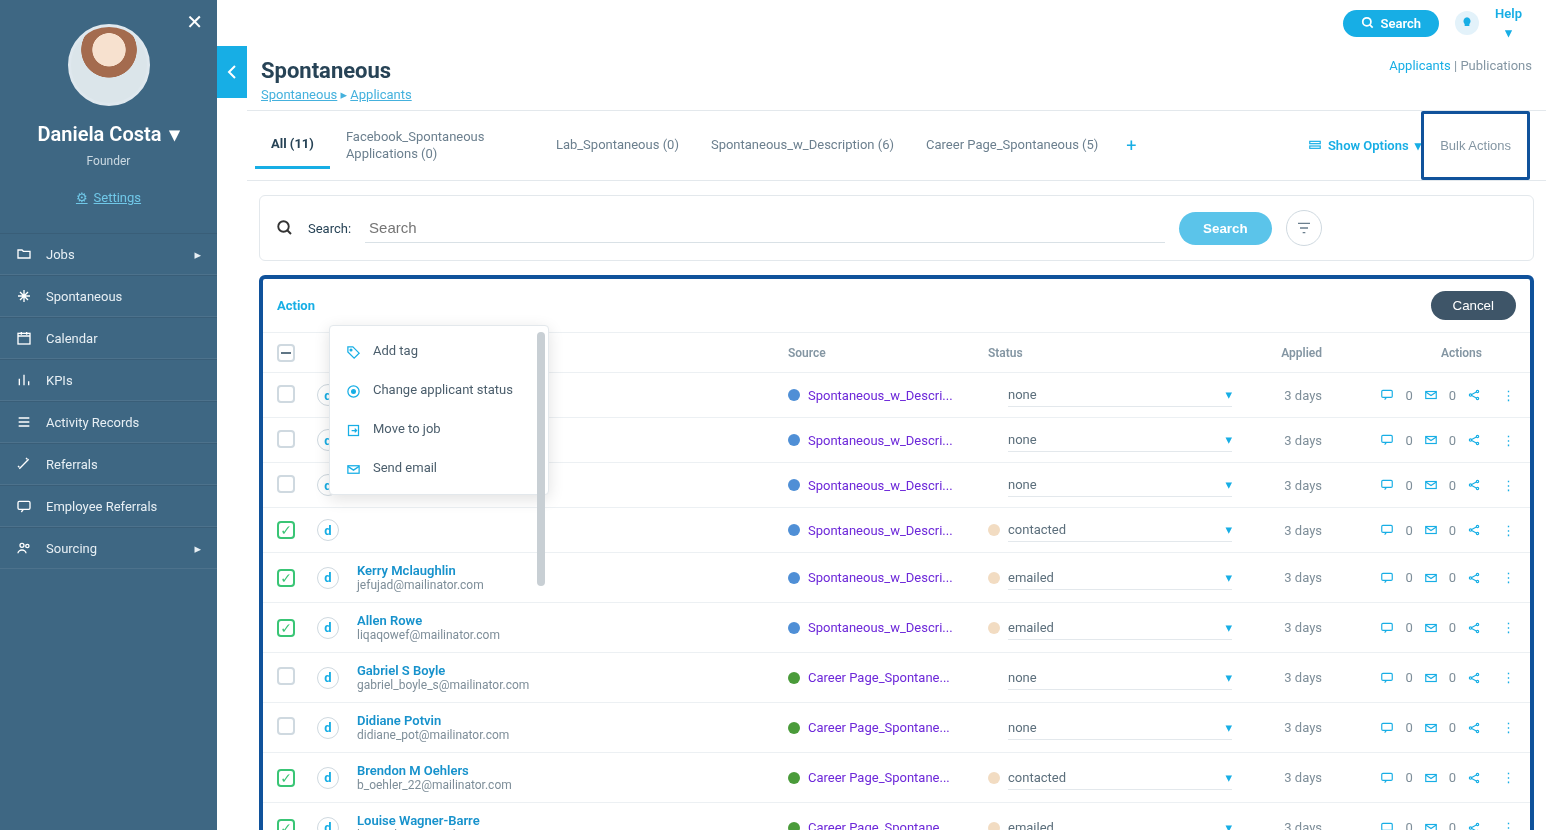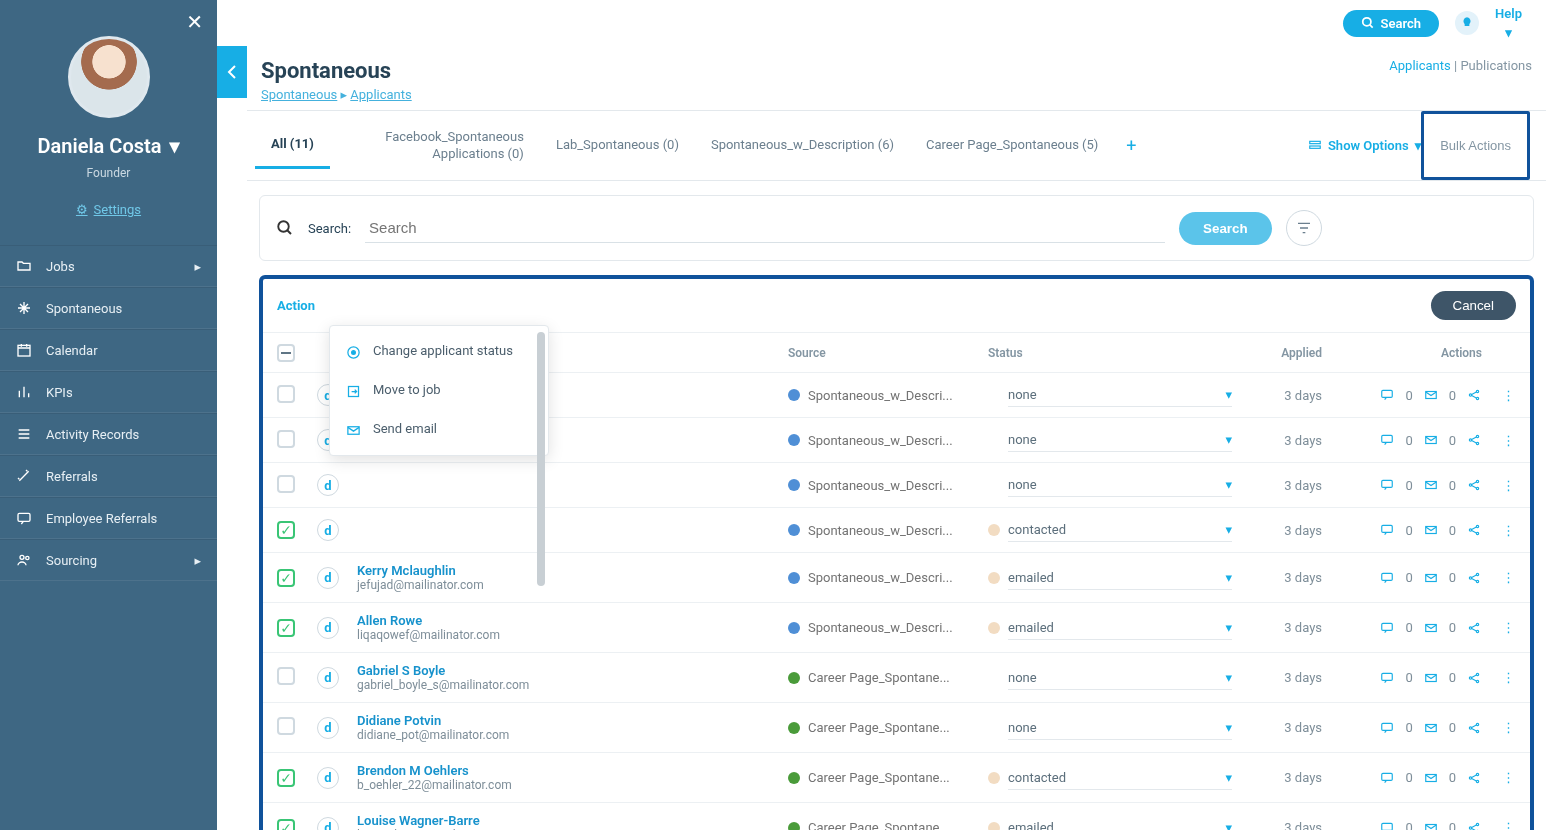--- a/index.html
+++ b/index.html
@@ -7,21 +7,21 @@
   
   
   .topbar { position: absolute; top: 0; left: 217px; right: 0; height: 46px; display: flex; align-items: center; justify-content: flex-end; padding: 0 24px; gap: 16px; }
   .search-pill { background: #17aee5; color: #fff; border-radius: 20px; padding: 6px 18px; display: flex; align-items: center; gap: 6px; cursor: pointer; font-weight: 600; }
   .info-circle { width: 24px; height: 24px; border-radius: 50%; background: #e3f2fa; color: #17aee5; display: flex; align-items: center; justify-content: center; font-weight: bold; cursor: pointer; }
   .help-link { color: #17aee5; font-weight: 600; cursor: pointer; display: flex; align-items: center; gap: 4px; flex-direction: column; }
 
   
   .sidebar { position: absolute; top: 0; left: 0; width: 217px; height: 100%; background: #3e6783; color: #fff; }
   .close-x { position: absolute; top: 10px; right: 14px; font-size: 20px; cursor: pointer; }
-  .avatar-wrap { text-align: center; padding-top: 36px; }
+  .avatar-wrap { text-align: center; padding-top: 24px; }
   .avatar { width: 82px; height: 82px; border-radius: 50%; border: 3px solid #dfe8ee; background: radial-gradient(circle at 50% 30%, #f7e1cf 25%, #a46b4e 26% 42%, #dbe5ea 43%); margin: 0 auto; }
   .user-name { margin-top: 16px; font-size: 20px; font-weight: 600; display: flex; align-items: center; justify-content: center; gap: 8px; }
   .user-role { margin-top: 8px; font-size: 12px; color: #cbd9e2; }
   .settings-link { margin-top: 22px; color: #70c8e8; font-size: 13px; text-decoration: underline; display: flex; align-items: center; justify-content: center; gap: 6px; cursor: pointer; }
   .nav { margin-top: 28px; }
   .nav-item { display: flex; align-items: center; padding: 12px 16px; gap: 14px; color: #e7eff4; border-bottom: 1px solid rgba(255,255,255,.08); border-top: 1px solid rgba(0,0,0,.08); cursor: pointer; }
   .nav-item .chev { margin-left: auto; }
   .nav-icon { width: 16px; height: 16px; display: inline-flex; align-items: center; justify-content: center; }
 
   
@@ -31,21 +31,21 @@
   .main { position: absolute; top: 46px; left: 247px; right: 0; bottom: 0; }
   .page-head { padding: 12px 14px 8px; border-bottom: 1px solid #e3e8ec; display: flex; align-items: flex-start; justify-content: space-between; }
   .page-title { font-size: 22px; font-weight: 700; color: #274356; }
   .crumbs { margin-top: 4px; font-size: 13px; color: #44b1dd; }
   .crumbs a { color: #44b1dd; text-decoration: underline; cursor: pointer; }
   .head-links { color: #8496a3; }
   .head-links .active { color: #17aee5; }
 
   
   .tabs { display: flex; align-items: center; border-bottom: 1px solid #e3e8ec; padding: 0 8px; position: relative; }
-  .tab { padding: 14px 16px; color: #6b7f8e; cursor: pointer; text-align: right; line-height: 1.25; }
+  .tab { padding: 14px 16px; color: #6b7f8e; cursor: pointer; text-align: left; line-height: 1.25; }
   .tab.active { color: #274356; font-weight: 700; border-bottom: 3px solid #17aee5; }
   .tab-add { color: #17aee5; font-size: 18px; padding: 0 12px; cursor: pointer; }
   .tabs-right { margin-left: auto; display: flex; align-items: center; gap: 0; padding-right: 8px; }
   .show-opts { color: #17aee5; display: flex; align-items: center; gap: 6px; cursor: pointer; font-weight: 600; }
   .bulk-btn { border: 3px solid #10529b; color: #8496a3; padding: 24px 16px; border-radius: 2px; background: #fff; cursor: pointer; font-size: 13px; }
 
   
   .search-panel { margin: 14px 12px; border: 1px solid #e3e8ec; border-radius: 6px; display: flex; align-items: center; padding: 14px 16px; gap: 14px; }
   .search-panel .lbl { font-weight: 400; color: #274356; }
   .search-panel input { flex: 1; border: none; border-bottom: 1px solid #d9e1e6; font-size: 15px; padding: 6px 4px; outline: none; max-width: 800px; }
@@ -61,21 +61,21 @@
   
   .tbl { width: 100%; border-collapse: collapse; }
   .tbl th, .tbl td { padding: 10px 8px; border-top: 1px solid #ecf0f3; text-align: left; vertical-align: middle; }
   .tbl th { color: #8496a3; font-weight: 600; font-size: 12px; }
   .chk { width: 18px; height: 18px; border: 2px solid #cfd9e0; border-radius: 4px; display: inline-flex; align-items: center; justify-content: center; color: #39c575; font-size: 14px; }
   .chk.checked { border-color: #39c575; }
   .chk.mixed::after { content: ""; display: block; width: 10px; height: 2px; background: #5f7585; }
   .circle-logo { width: 22px; height: 22px; border-radius: 50%; border: 1.5px solid #cfd9e0; display: inline-flex; align-items: center; justify-content: center; color: #17aee5; font-weight: 700; font-size: 13px; }
   .name-cell .nm { color: #1792cc; font-weight: 600; }
   .name-cell .em { color: #7e8e99; font-size: 12px; }
-  .src { display: flex; align-items: center; gap: 8px; color: #737373; }
+  .src { display: flex; align-items: center; gap: 8px; color: #6d28d9; }
   .dot { width: 12px; height: 12px; border-radius: 50%; display: inline-block; }
   .dot.blue { background: #4f8fd6; }
   .dot.green { background: #4a9b3a; }
   .dot.beige { background: #f2dcc2; }
   .status-cell { display: flex; align-items: center; gap: 8px; color: #6b7f8e; }
   .status-box { border-bottom: 1px solid #e3e8ec; padding: 4px 0; flex: 1; display: flex; align-items: center; justify-content: space-between; color: #5c6f7c; }
   .act-cell { display: flex; align-items: center; gap: 10px; color: #17aee5; justify-content: flex-end; }
   .act-cell .cnt { color: #7e8e99; }
   .kebab { color: #17aee5; cursor: pointer; padding: 0 4px; }
   
@@ -266,20 +266,29 @@
   </div>
 
   <div class="bulk-card">
     <div class="bulk-head">
       <span class="action-lbl">Action</span>
       <button class="cancel-btn">Cancel</button>
     </div>
 
     <div class="dropdown" id="dropdown">
       <div class="scrollbar"></div>
+    <div class="dropdown-item">
+          <span class="dd-icon">
+            <svg width="15" height="15" viewBox="0 0 24 24" fill="none" stroke="#17aee5" stroke-width="2">
+              <path d="M3 3h8l10 10-8 8L3 11z"></path>
+              <circle cx="8" cy="8" r="1.5" fill="#17aee5"></circle>
+            </svg>
+          </span>
+          <span>Add tag</span>
+        </div>
         <div class="dropdown-item">
           <span class="dd-icon">
             <svg width="15" height="15" viewBox="0 0 24 24" fill="none" stroke="#17aee5" stroke-width="2">
               <circle cx="12" cy="12" r="9"></circle>
               <circle cx="12" cy="12" r="3" fill="#17aee5"></circle>
             </svg>
           </span>
           <span>Change applicant status</span>
         </div>
         <div class="dropdown-item">

